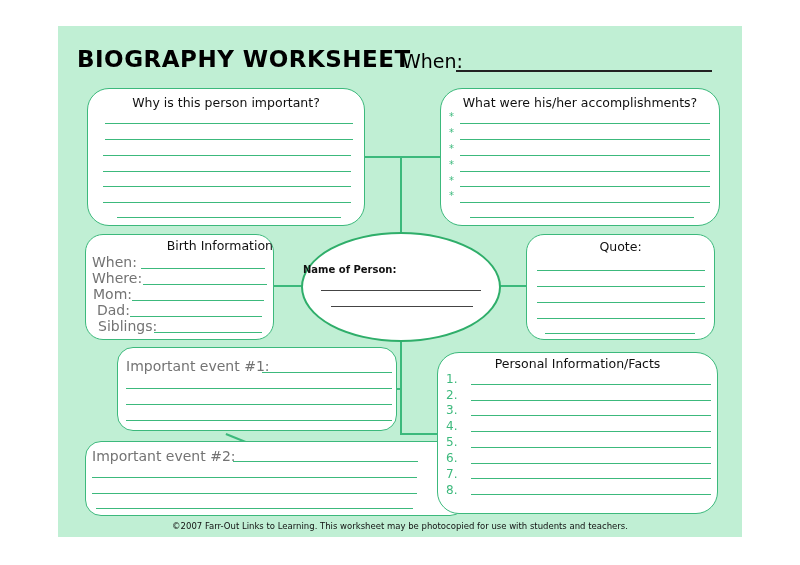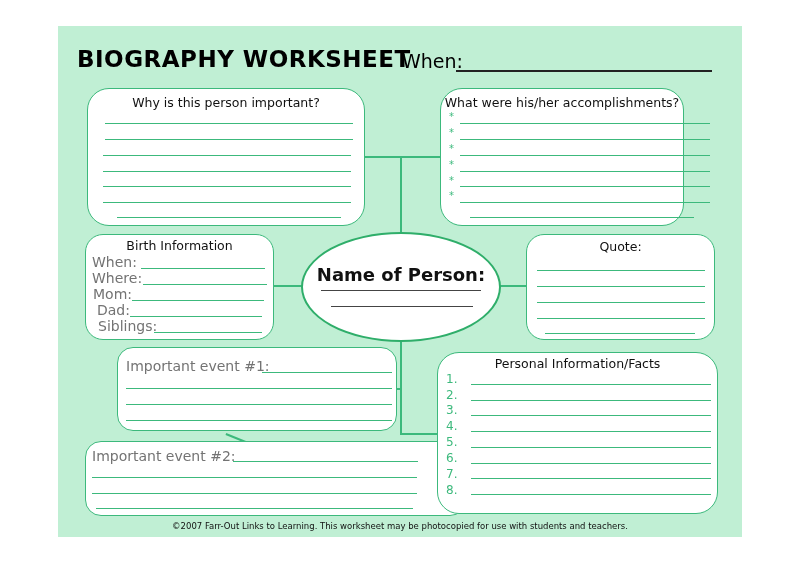--- a/index.html
+++ b/index.html
@@ -24,21 +24,21 @@
     .box-title { position: absolute; left: 0; right: 0; text-align: center; font-size: 12.5px; color: #111; }
     .rule { position: absolute; height: 0; border-bottom: 1.5px solid #3cb97c; }
     .field-label { position: absolute; font-size: 14px; color: #737373; white-space: nowrap; }
     .star { position: absolute; font-size: 10px; color: #3cb97c; }
     .num { position: absolute; font-size: 12px; color: #3cb97c; }
     .connector { position: absolute; background: #3cb97c; }
     .oval {
       position: absolute; left: 301px; top: 232px; width: 200px; height: 110px;
       background: #fff; border: 2.5px solid #2fae6a; border-radius: 50%; box-sizing: border-box;
     }
-    .oval-title { position: absolute; left: 0; right: 0; top: 30px; text-align: center; font-size: 18px; font-weight: bold; color: #111; }
+    .oval-title { position: absolute; left: 0; right: 0; top: 30px; font-size: 10px; font-weight: bold; color: #111; }
     .dark-rule { position: absolute; height: 0; border-bottom: 1.5px solid #444; }
     .footer {
       position: absolute; left: 0; right: 0; top: 521px; text-align: center; font-size: 8.5px; color: #111;
     }
   </style>
 </head>
 <body>
 
 <div class="sheet"></div>
 
@@ -59,39 +59,39 @@
   <div class="box-title" style="top:6px;">Why is this person important?</div>
   <div class="rule" style="left:17px; width:248px; top:34px;"></div>
   <div class="rule" style="left:17px; width:248px; top:50px;"></div>
   <div class="rule" style="left:15px; width:248px; top:66px;"></div>
   <div class="rule" style="left:15px; width:248px; top:82px;"></div>
   <div class="rule" style="left:15px; width:248px; top:97px;"></div>
   <div class="rule" style="left:15px; width:248px; top:113px;"></div>
   <div class="rule" style="left:29px; width:224px; top:128px;"></div>
 </div>
 
-<div class="box" style="left:440px; top:88px; width:244px; height:138px;">
+<div class="box" style="left:440px; top:88px; width:280px; height:138px;">
   <div class="box-title" style="top:6px;">What were his/her accomplishments?</div>
   <span class="star" style="left:8px; top:22px;">*</span>
   <span class="star" style="left:8px; top:38px;">*</span>
   <span class="star" style="left:8px; top:54px;">*</span>
   <span class="star" style="left:8px; top:70px;">*</span>
   <span class="star" style="left:8px; top:86px;">*</span>
   <span class="star" style="left:8px; top:101px;">*</span>
   <div class="rule" style="left:19px; width:250px; top:34px;"></div>
   <div class="rule" style="left:19px; width:250px; top:50px;"></div>
   <div class="rule" style="left:19px; width:250px; top:66px;"></div>
   <div class="rule" style="left:19px; width:250px; top:82px;"></div>
   <div class="rule" style="left:19px; width:250px; top:97px;"></div>
   <div class="rule" style="left:19px; width:250px; top:113px;"></div>
   <div class="rule" style="left:29px; width:224px; top:128px;"></div>
 </div>
 
 <div class="box" style="left:85px; top:234px; width:189px; height:106px; border-radius:18px;">
-  <div class="box-title" style="top:3px;">Birth Information</div>
+  <div class="box-title" style="top:3px;text-align:right;">Birth Information</div>
   <span class="field-label" style="left:6px; top:19px;">When:</span>
   <div class="rule" style="left:55px; width:124px; top:33px;"></div>
   <span class="field-label" style="left:6px; top:35px;">Where:</span>
   <div class="rule" style="left:57px; width:124px; top:49px;"></div>
   <span class="field-label" style="left:7px; top:51px;">Mom:</span>
   <div class="rule" style="left:46px; width:132px; top:65px;"></div>
   <span class="field-label" style="left:11px; top:67px;">Dad:</span>
   <div class="rule" style="left:44px; width:132px; top:81px;"></div>
   <span class="field-label" style="left:12px; top:83px;">Siblings:</span>
   <div class="rule" style="left:68px; width:108px; top:97px;"></div>

